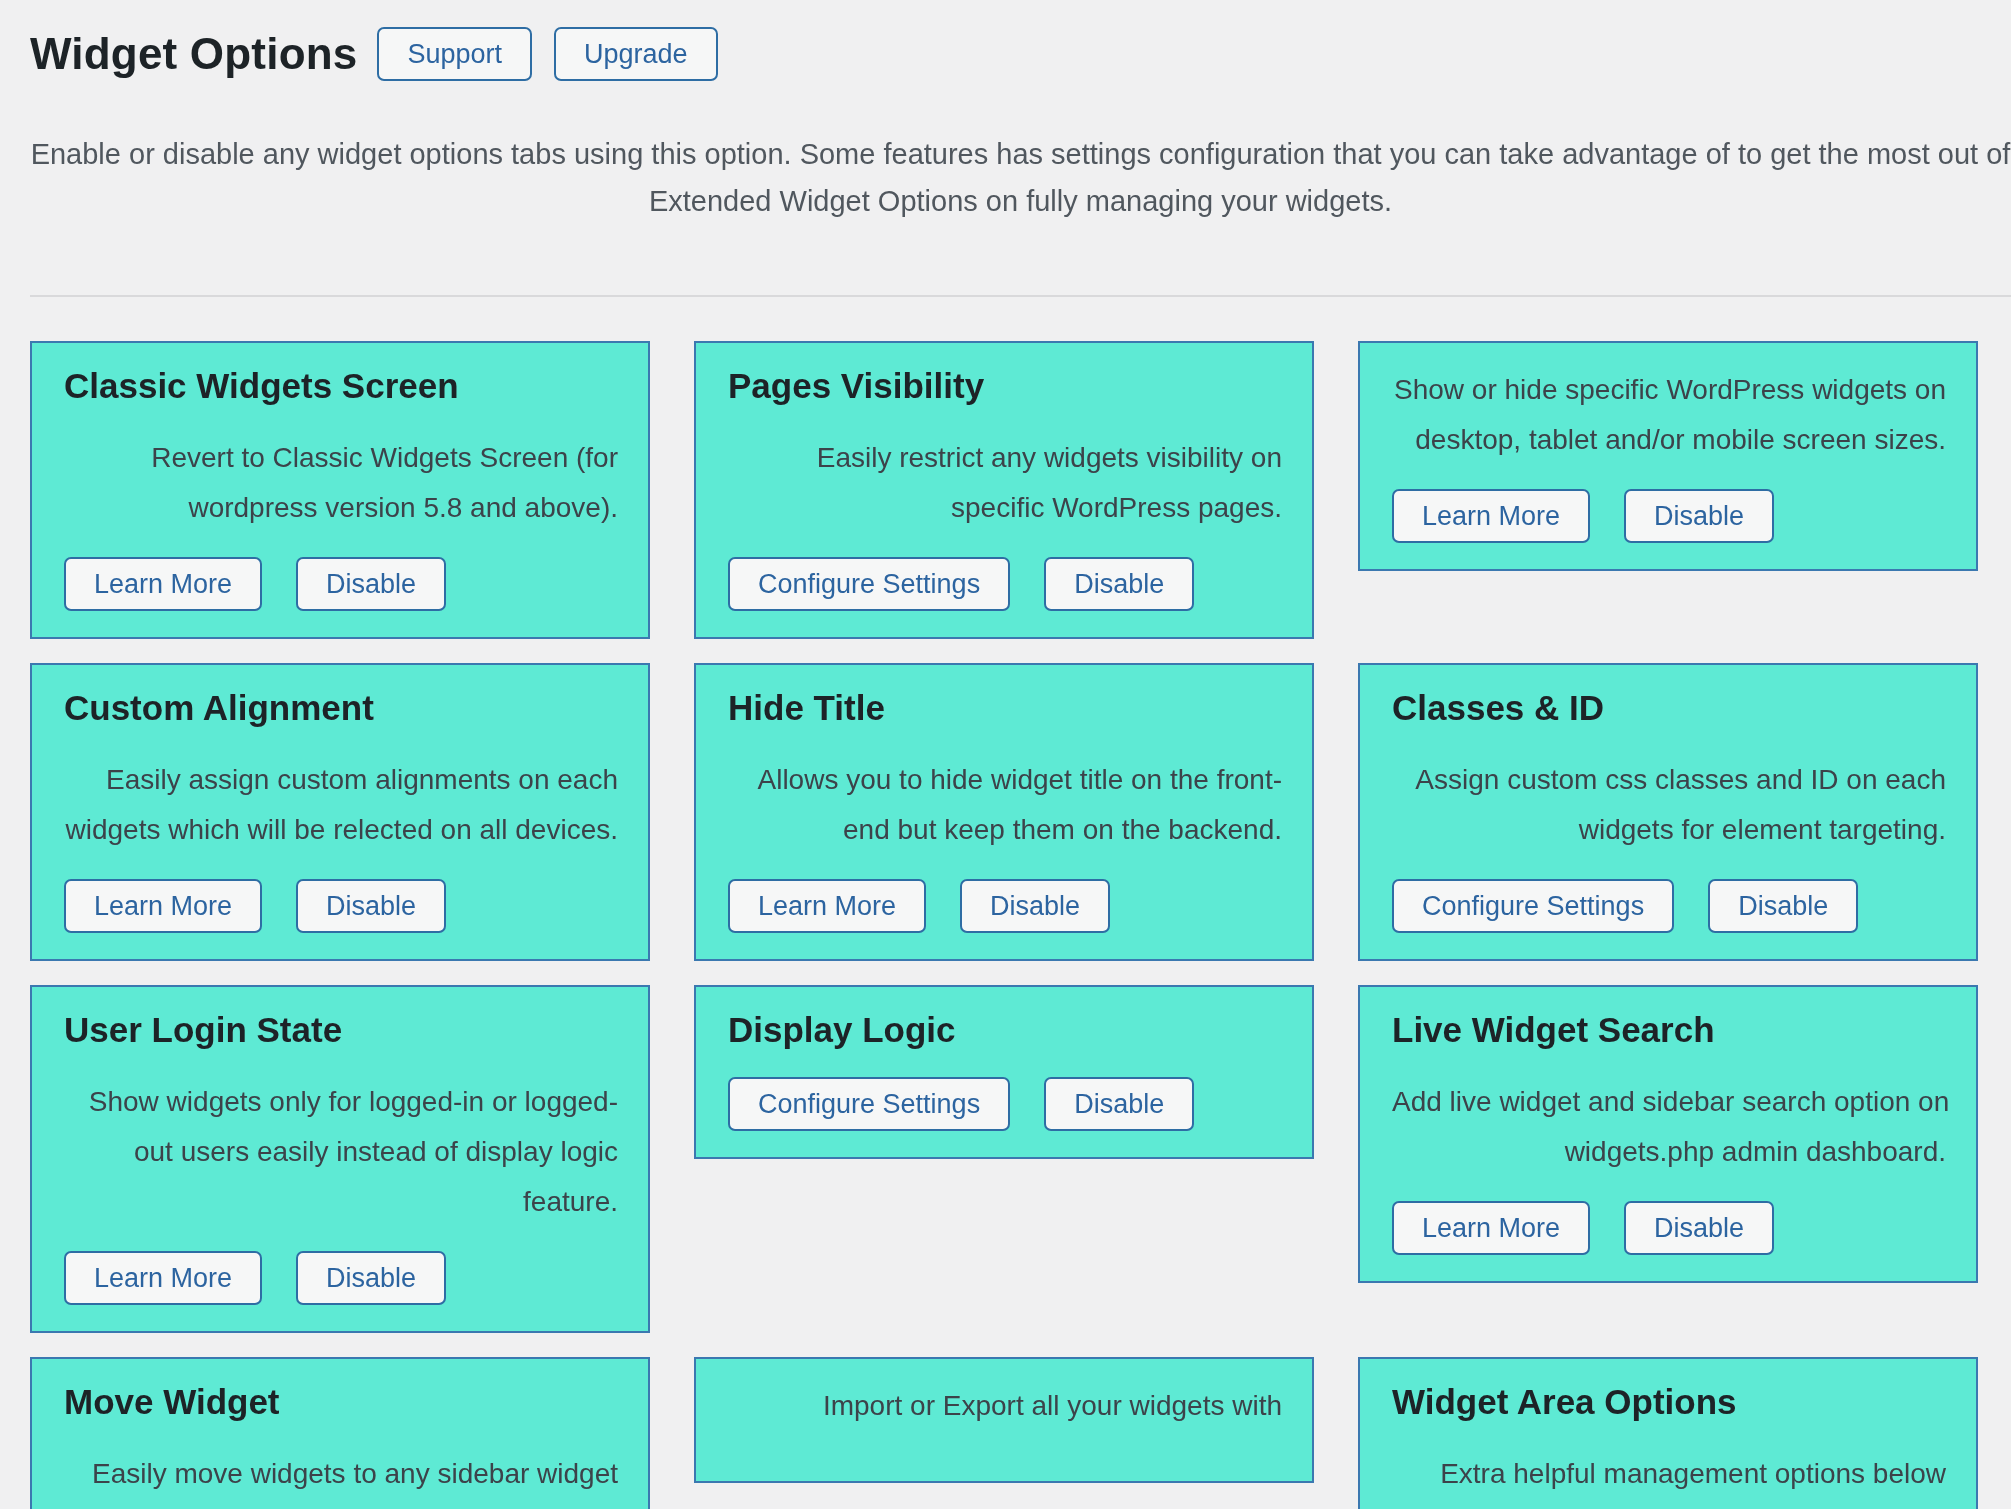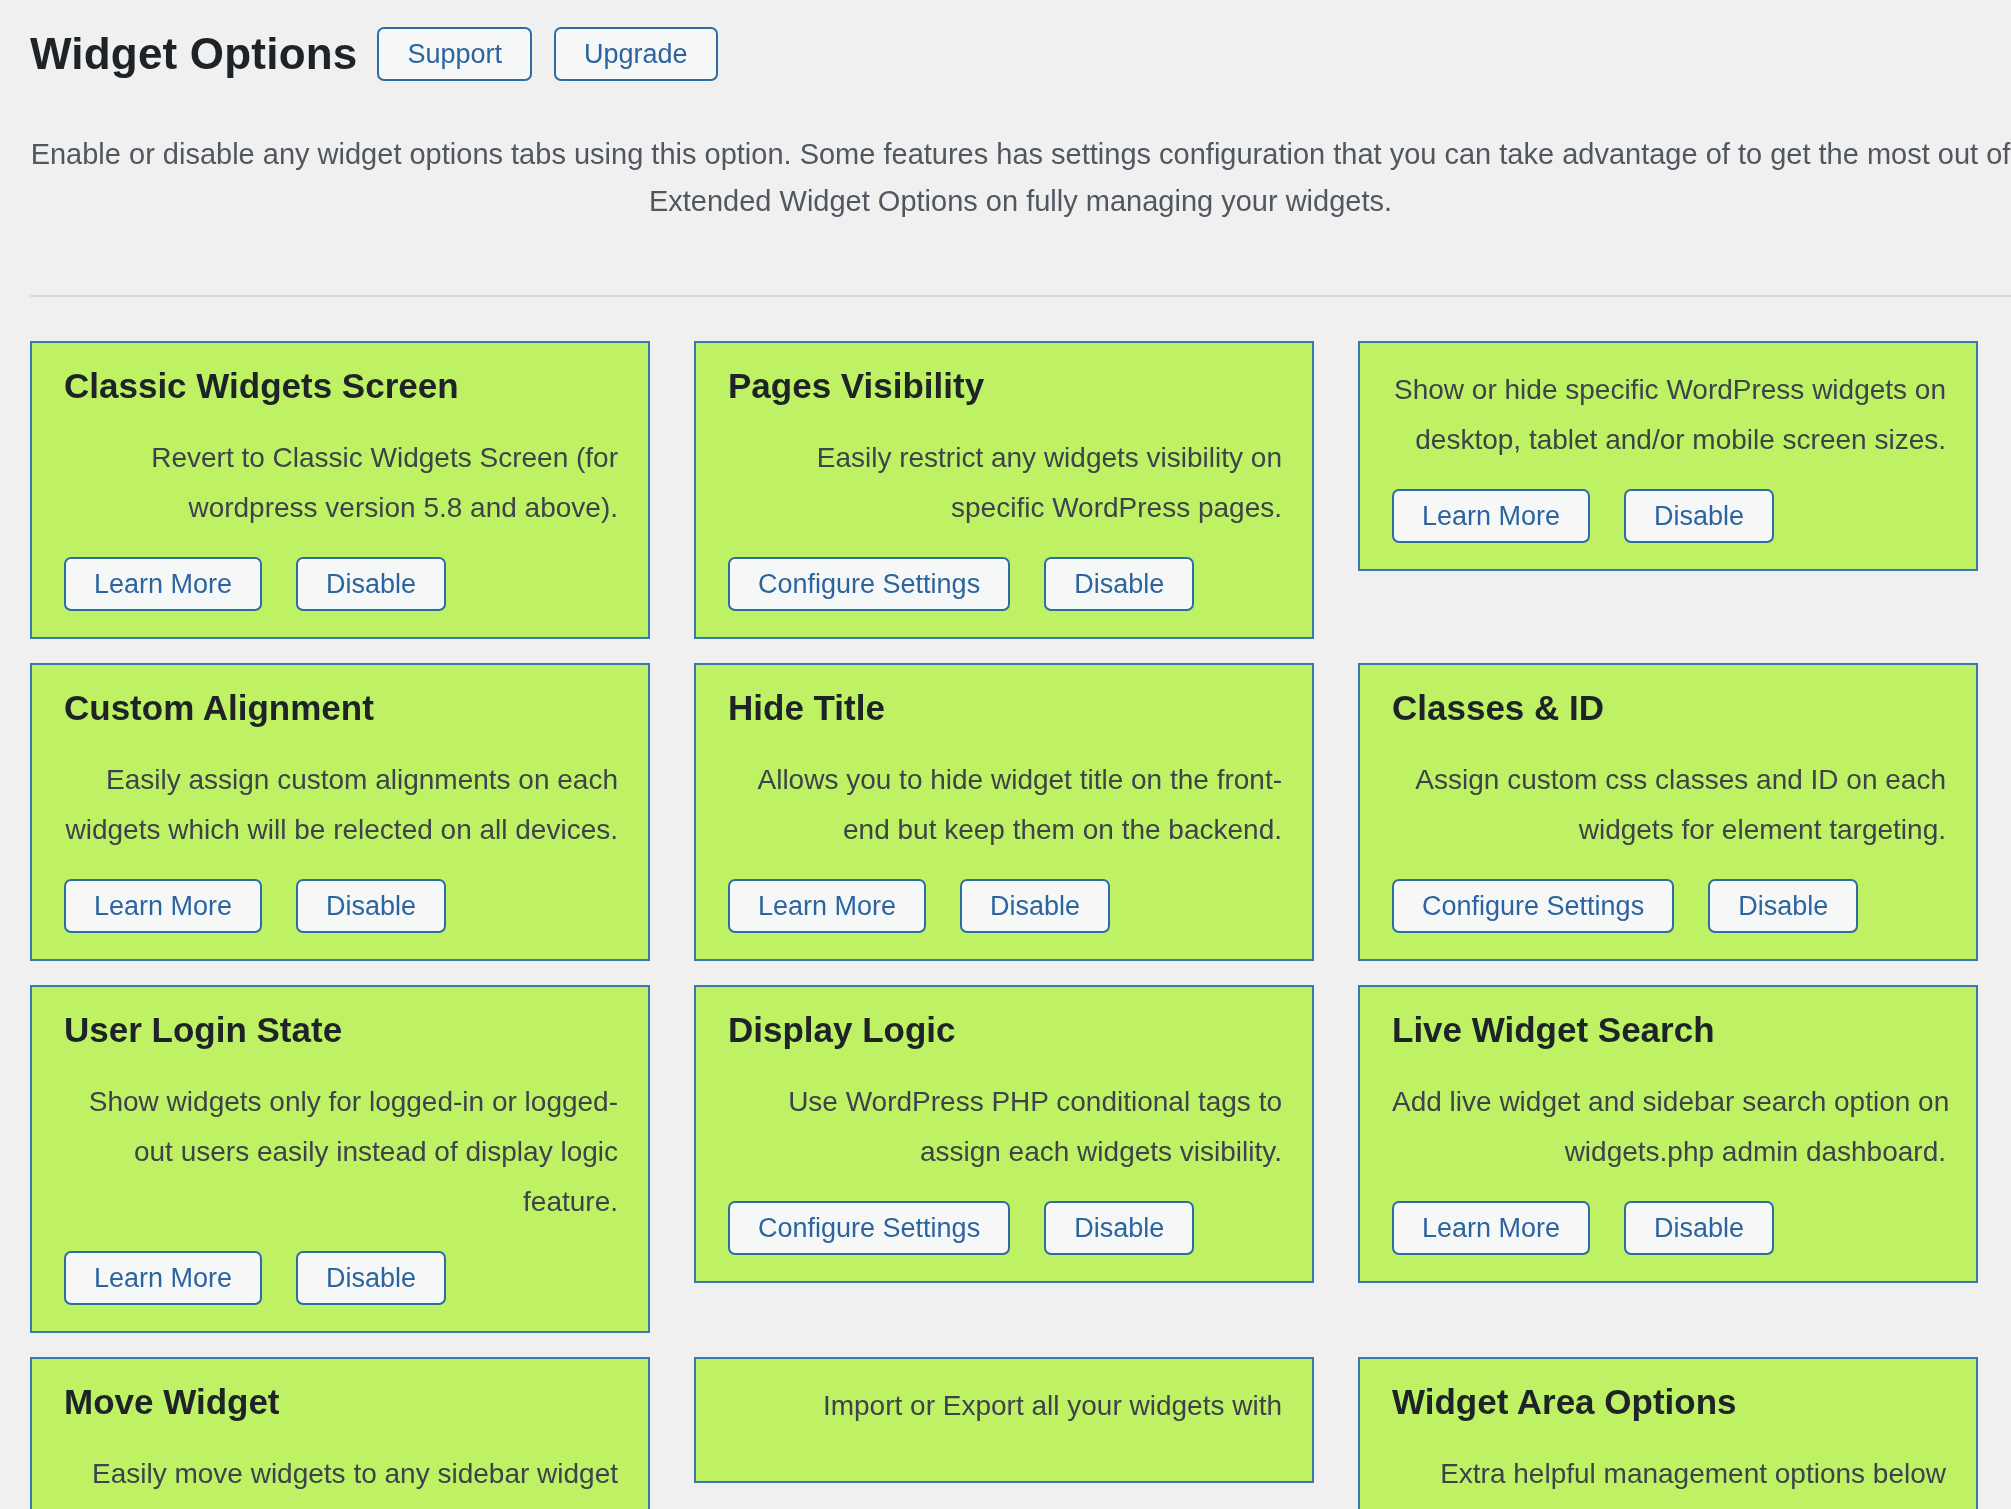--- a/index.html
+++ b/index.html
@@ -62,21 +62,21 @@
     width: 1950px;
     display: flex;
     flex-wrap: wrap;
     align-items: flex-start;
     column-gap: 44px;
     row-gap: 24px;
     padding-bottom: 60px;
   }
   .card {
     width: 620px;
-    background: #bef264;
+    background: #5eead4;
     border: 2px solid #3b78b0;
     padding: 22px 30px 26px 32px;
   }
   .card-title {
     font-size: 35px;
     font-weight: 700;
     color: #1d2327;
     line-height: 42px;
     margin-bottom: 26px;
   }
@@ -175,22 +175,20 @@
 out users easily instead of display logic
 feature.</p>
     <div class="card-actions">
           <button class="btn btn-card">Learn More</button>
           <button class="btn btn-card">Disable</button>
         </div>
   </div>
 
   <div class="card">
     <h3 class="card-title">Display Logic</h3>
-    <p class="card-desc">Use WordPress PHP conditional tags to
-assign each widgets visibility.</p>
     <div class="card-actions">
           <button class="btn btn-card">Configure Settings</button>
           <button class="btn btn-card">Disable</button>
         </div>
   </div>
 
   <div class="card">
     <h3 class="card-title">Live Widget Search</h3>
     <p class="card-desc">Add live widget and sidebar search option on
 widgets.php admin dashboard.</p>

